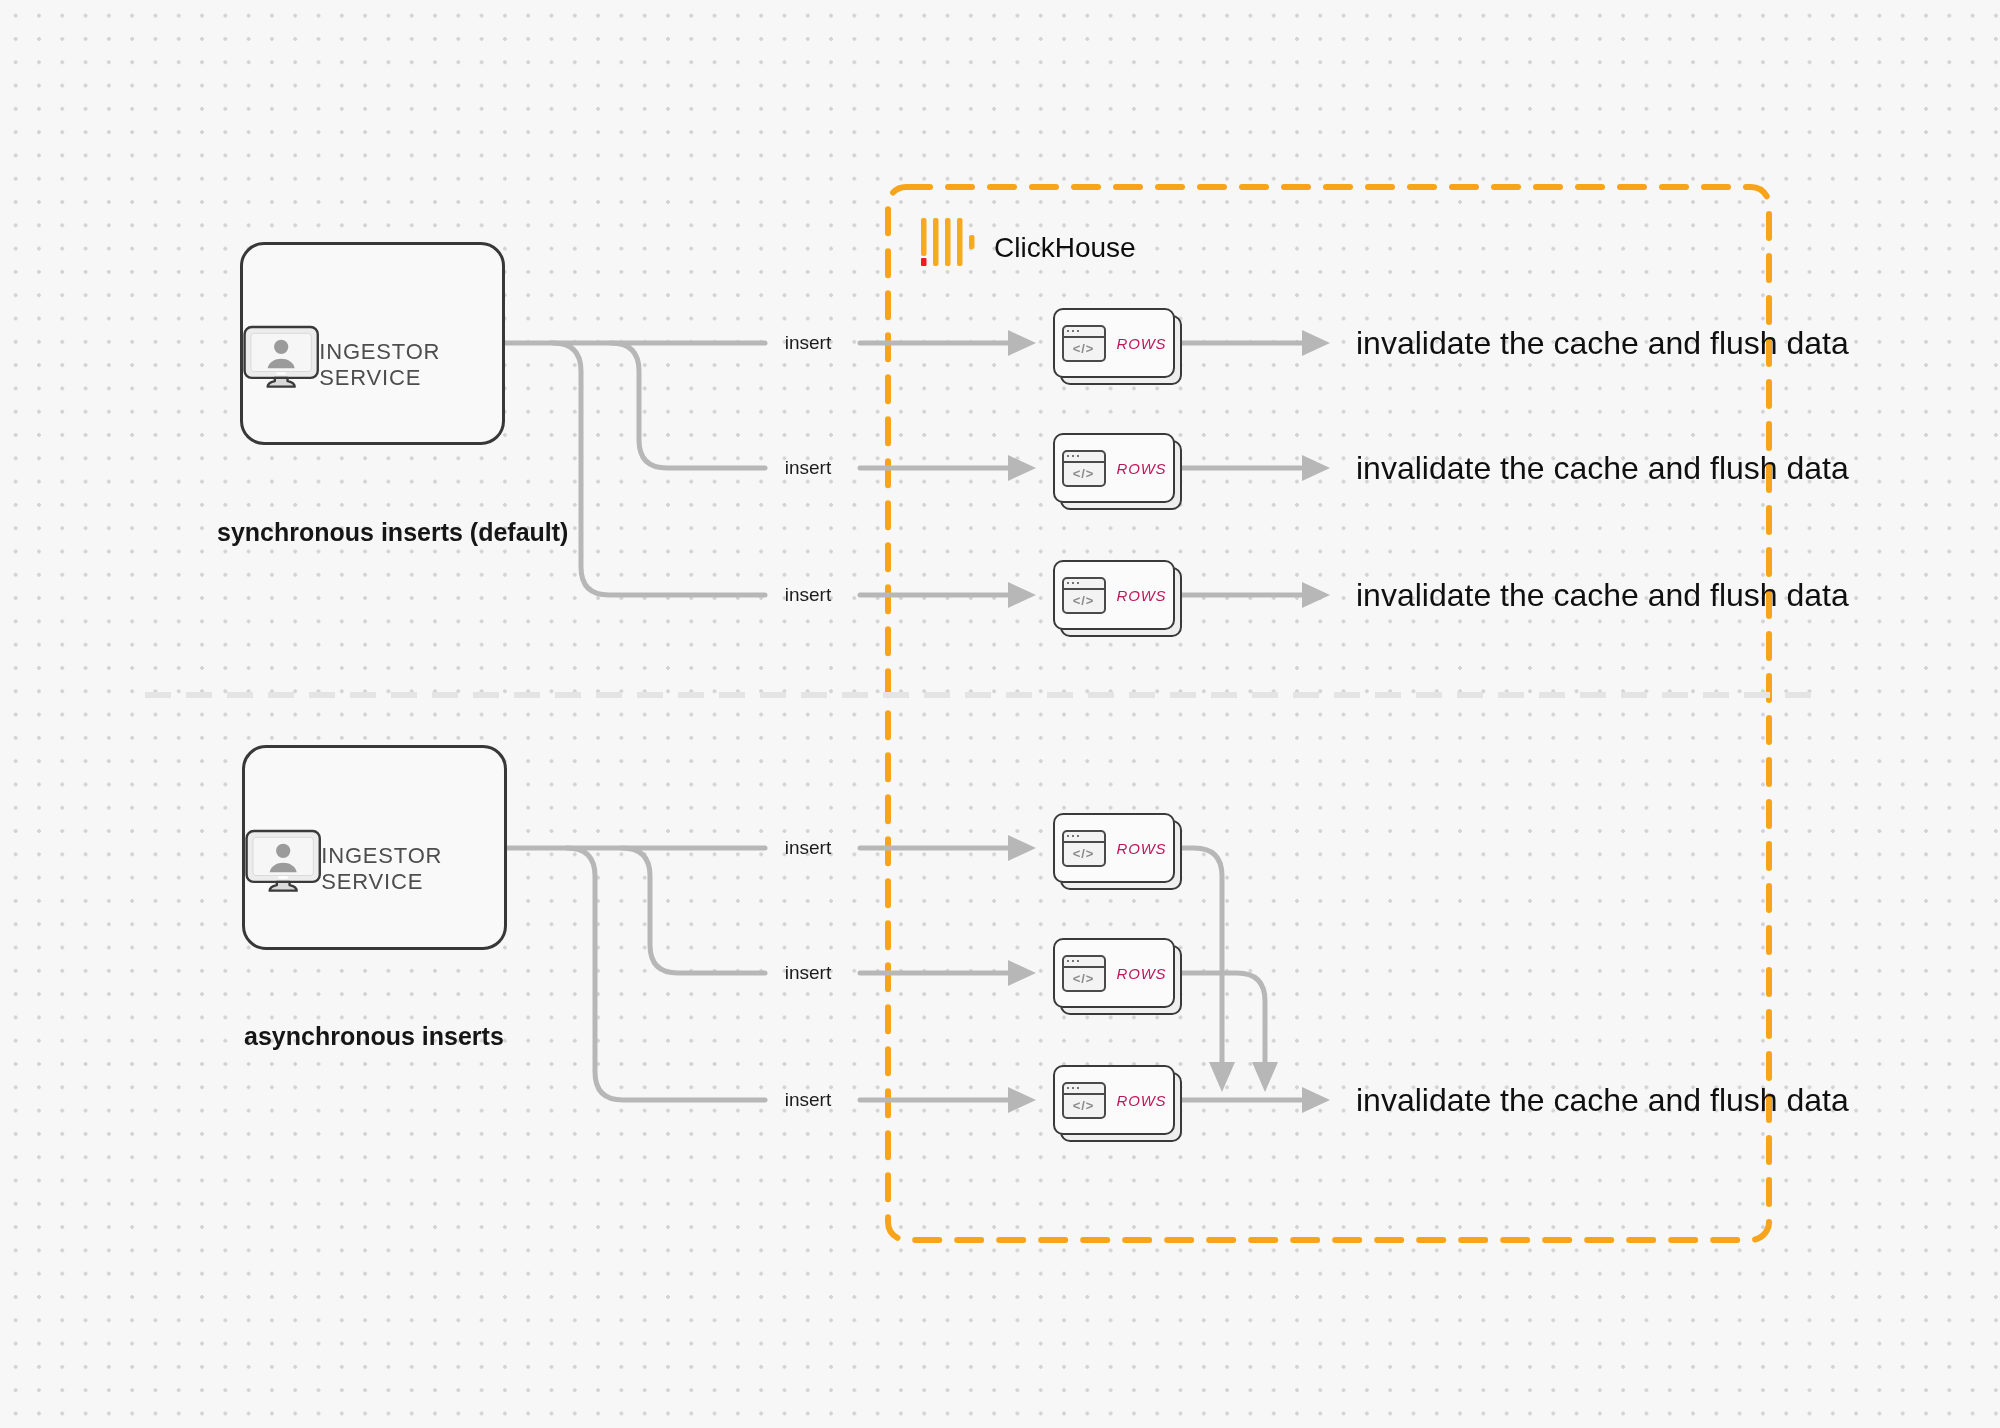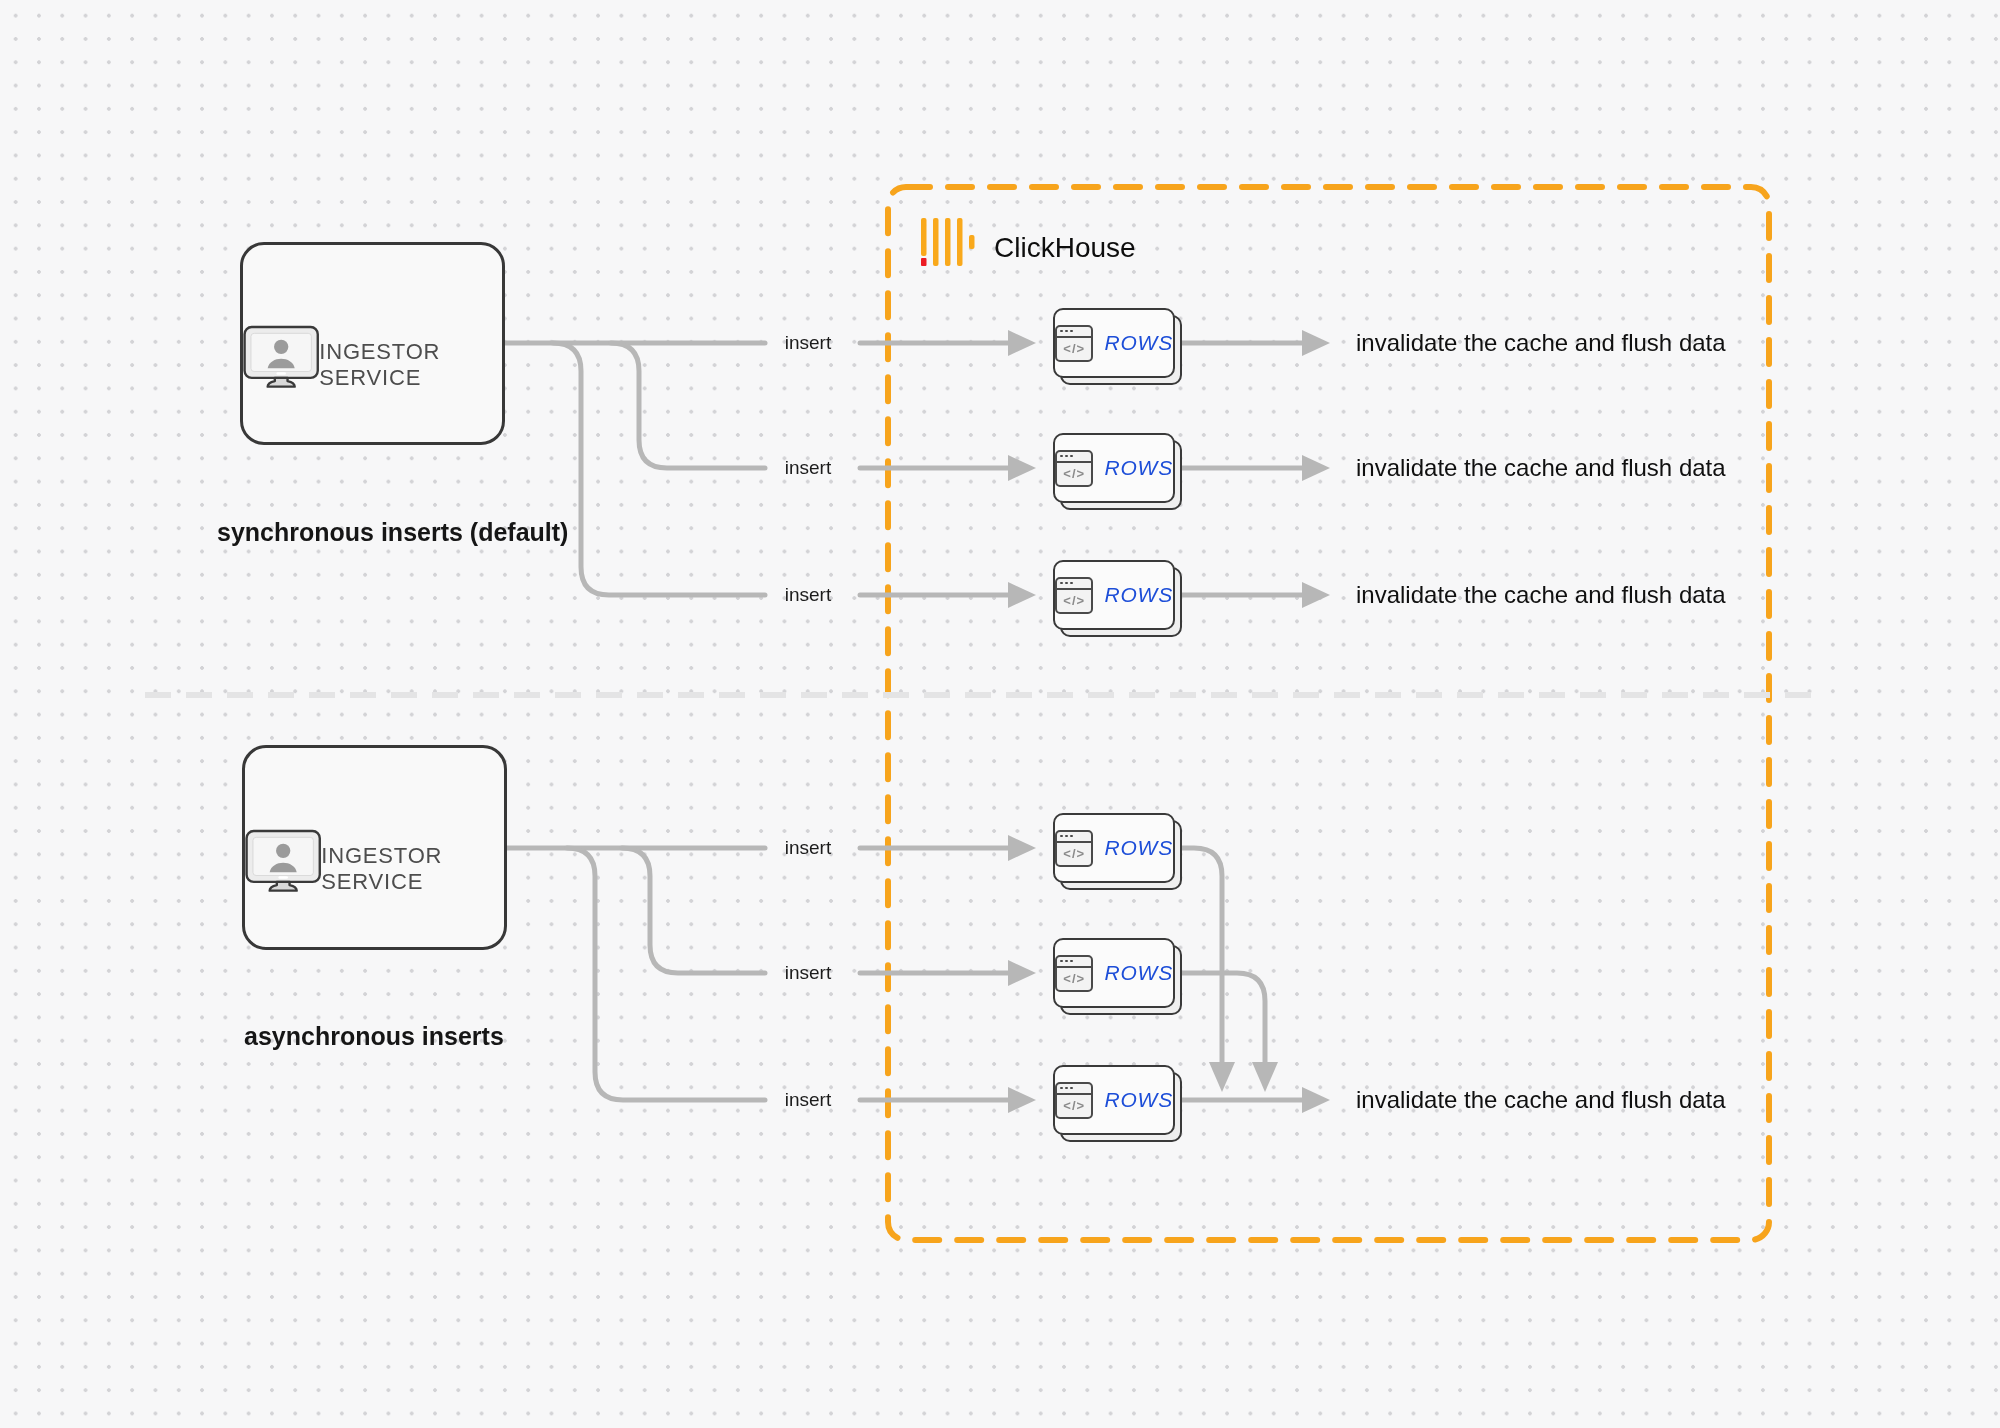--- a/index.html
+++ b/index.html
@@ -38,28 +38,28 @@
     background:#fbfbfb;border:2.5px solid #3a3a3a;border-radius:10px;box-sizing:border-box;
     display:flex;align-items:center;justify-content:center;gap:11px;
   }
   .win{width:44px;height:37px;border:2.5px solid #4a4a4a;border-radius:5px;
     background:#f3f3f3;box-sizing:border-box;display:flex;flex-direction:column;}
   .win-head{height:9px;border-bottom:2px solid #4a4a4a;display:flex;align-items:center;
     gap:2.5px;padding-left:3px;}
   .win-dot{width:2.5px;height:2.5px;border-radius:50%;background:#4a4a4a;}
   .win-body{flex:1;display:flex;align-items:center;justify-content:center;
     font-size:13px;font-weight:bold;color:#8b8b8b;letter-spacing:1px;}
-  .rows-text{font-size:21px;font-style:italic;color:#1d4ed8;letter-spacing:0.8px;}
+  .rows-text{font-size:15px;font-style:italic;color:#be185d;letter-spacing:0.8px;}
   
   .insert-label{
     position:absolute;width:96px;text-align:center;font-size:19px;color:#1c1c1c;
     transform:translateY(-50%);
   }
   .invalidate-label{
-    position:absolute;font-size:24px;color:#101010;transform:translateY(-50%);white-space:nowrap;
+    position:absolute;font-size:32px;color:#101010;transform:translateY(-50%);white-space:nowrap;
   }
   
   .ch-logo{position:absolute;}
   .ch-title{position:absolute;font-size:28px;font-weight:500;color:#0d0d0d;}
 </style>
 </head>
 <body>
 
 <div class="canvas">
 

